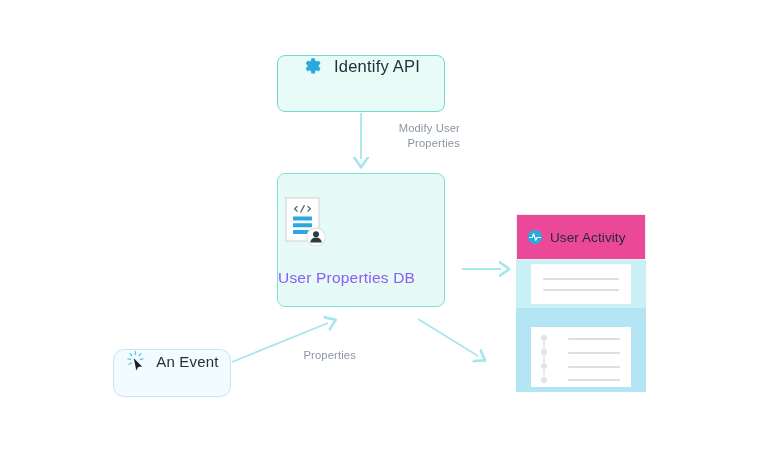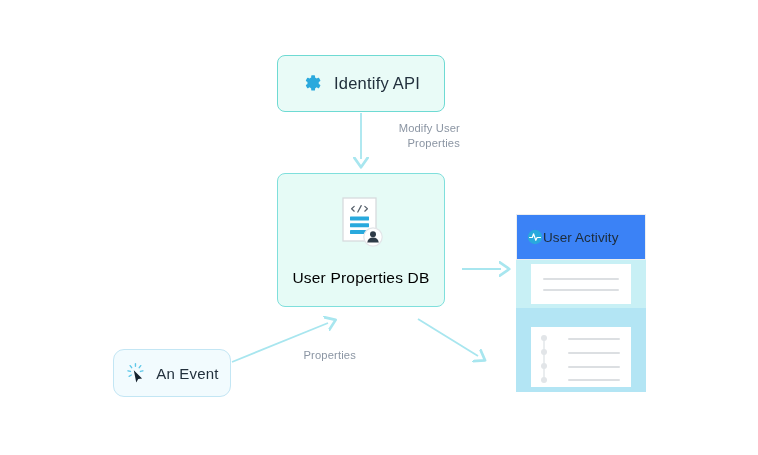--- a/index.html
+++ b/index.html
@@ -26,21 +26,21 @@
     height: 455px;
     pointer-events: none;
   }
 
   
   .node {
     position: absolute;
     box-sizing: border-box;
     border-radius: 8px;
     display: flex;
-    align-items: center;
+    align-items: flex-start;
     justify-content: center;
   }
 
   
   #identify-api-node {
     left: 277px;
     top: 55px;
     width: 168px;
     height: 57px;
     background: #e9fbf7;
@@ -64,21 +64,21 @@
     width: 168px;
     height: 134px;
     background: #e6fbf6;
     border: 1.5px solid #7fdfdc;
     flex-direction: column;
     justify-content: flex-start;
     padding-top: 21px;
   }
   #user-properties-db-node .label {
     font-size: 15.5px;
-    color: #000000;
+    color: #8b5cf6;
     margin-top: 16px;
     letter-spacing: .2px;
   }
 
   
   #an-event-node {
     left: 113px;
     top: 349px;
     width: 118px;
     height: 48px;
@@ -126,25 +126,26 @@
     height: 178px;
     background: #b3e5f4;
     box-sizing: border-box;
   }
   #user-activity-header {
     position: absolute;
     left: 516px;
     top: 214px;
     width: 130px;
     height: 46px;
-    background: #3b82f6;
+    background: #ec4899;
     border: 1px solid #eceef0;
     box-sizing: border-box;
     display: flex;
     align-items: center;
+    gap: 7px;
     padding-left: 10px;
   }
   #user-activity-header .label {
     font-size: 13.5px;
     color: #1d2b38;
     letter-spacing: .1px;
   }
   .band-top {
     position: absolute;
     left: 516px;

